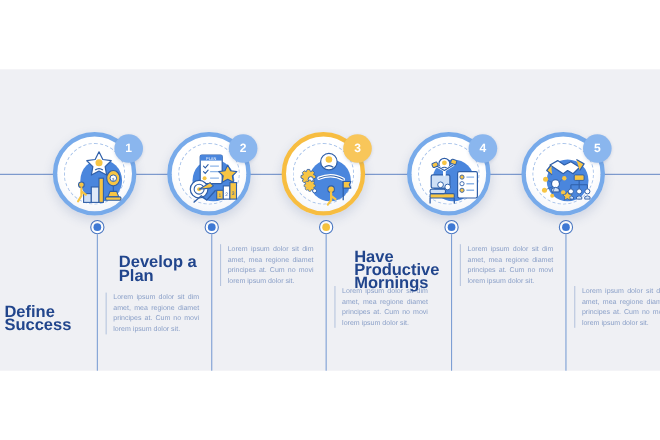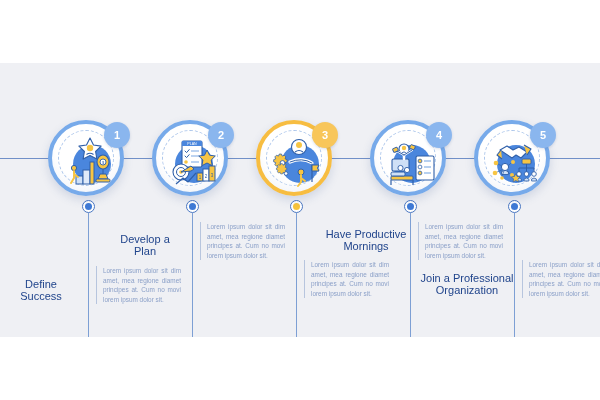--- a/index.html
+++ b/index.html
@@ -121,25 +121,25 @@
     width: 7px;
     height: 7px;
     border-radius: 50%;
     background: #3f7ad6;
   }
   .node-dot.accent i { background: #f8c43c; }
 
   
   .step-title {
     position: absolute;
-    font-size: 11px;
-    font-weight: normal;
+    font-size: 15px;
+    font-weight: bold;
     color: #21458c;
     line-height: 12px;
-    text-align: center;
+    text-align: left;
     z-index: 5;
   }
   .step-body {
     position: absolute;
     font-size: 6.4px;
     color: #8ba0c8;
     line-height: 9.5px;
     text-align: justify;
     z-index: 5;
     width: 78px;
@@ -314,16 +314,15 @@
       <circle cx="48" cy="42" r="2.3" fill="#ffffff" stroke="#2f5fa8" stroke-width=".9"></circle>
       <path d="M45.6 47 q2.4-2 4.8 0 l0 2 -4.8 0z" fill="#cfe0f6" stroke="#2f5fa8" stroke-width=".8"></path>
       <path d="M30 50 l1.6 3.2 3.5.5 -2.5 2.5 .6 3.5 -3.2-1.7 -3.2 1.7 .6-3.5 -2.5-2.5 3.5-.5z" fill="#f7c544" stroke="#2f5fa8" stroke-width=".8" stroke-linejoin="round" transform="translate(0,-5) scale(.85) translate(5,5)"></path>
     </svg>
     <div class="badge">5</div>
   </div>
   <div class="node-dot" style="left:508px; top:200px;">
       <i></i>
     </div>
   <div class="stem" style="left:514px; top:213px; height:124px;"></div>
-  <div class="step-title" style="left:420px; top:272px; width:94px;">Join a Professional Organization</div>
   <div class="step-body left-rule" style="left:522px; top:260px;">Lorem ipsum dolor sit dim amet, mea regione diamet principes at. Cum no movi lorem ipsum dolor sit.</div>
 
 </div>
 
 </body></html>

